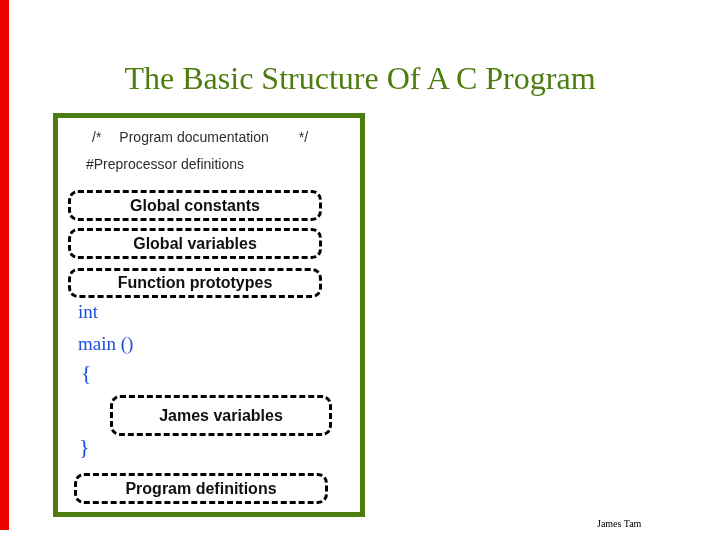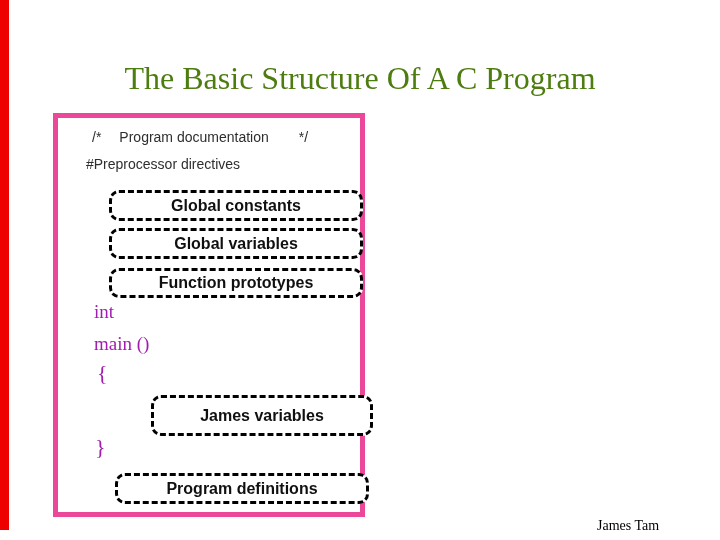--- a/index.html
+++ b/index.html
@@ -32,21 +32,21 @@
   .file-label {
     position: absolute;
     left: 55px; top: 85px;
     font-size: 16px;
     color: #1c1c1c;
   }
   .program-box {
     position: absolute;
     left: 53px; top: 113px;
     width: 312px; height: 404px;
-    border: 5px solid #ec4899;
+    border: 5px solid #4d7c0f;
     background: #ffffff;
     box-sizing: border-box;
   }
   .comment-line {
     position: absolute;
     left: 34px; top: 11px;
     font-size: 14px;
     color: #2e2e2e;
     white-space: nowrap;
   }
@@ -65,64 +65,62 @@
     border-radius: 10px;
     background: #ffffff;
     box-sizing: border-box;
     display: flex;
     align-items: center;
     justify-content: center;
     font-weight: bold;
     font-size: 16px;
     color: #101010;
     white-space: nowrap;
-    margin-left: 41px;
   }
   .sec-constants   { left: 10px;  top: 72px;  width: 254px; height: 31px; }
   .sec-variables   { left: 10px;  top: 110px; width: 254px; height: 31px; }
   .sec-prototypes  { left: 10px;  top: 150px; width: 254px; height: 30px; }
   .sec-local       { left: 52px;  top: 277px; width: 222px; height: 41px; }
   .sec-definitions { left: 16px;  top: 355px; width: 254px; height: 31px; }
   .code {
     position: absolute;
     font-family: "Liberation Serif", serif;
-    color: #a21caf;
+    color: #1d4ed8;
     white-space: nowrap;
-    margin-left: 16px;
   }
   .code-int   { left: 20px; top: 183px; font-size: 19px; }
   .code-main  { left: 20px; top: 215px; font-size: 19px; }
   .brace-open { left: 23px; top: 242px; font-size: 22px; }
   .brace-close{ left: 21px; top: 316px; font-size: 22px; }
   .footer-author {
     position: absolute;
     left: 597px; top: 518px;
     font-family: "Liberation Serif", serif;
-    font-size: 14px;
+    font-size: 10px;
     color: #000000;
     white-space: nowrap;
   }
 </style>
 </head>
 <body>
 
 <div class="slide">
 
   <div class="accent-bar"></div>
 
   <h1 class="title">The Basic Structure Of A C Program</h1>
 
 
   <div class="program-box">
 
     <div class="comment-line">
       <span class="c-open">/*</span><span class="c-text">Program documentation</span><span class="c-close">*/</span>
     </div>
 
-    <div class="preprocessor">#Preprocessor directives</div>
+    <div class="preprocessor">#Preprocessor definitions</div>
 
     <div class="dashed sec-constants">
       <span>Global constants</span>
     </div>
 
     <div class="dashed sec-variables">
       <span>Global variables</span>
     </div>
 
     <div class="dashed sec-prototypes">

